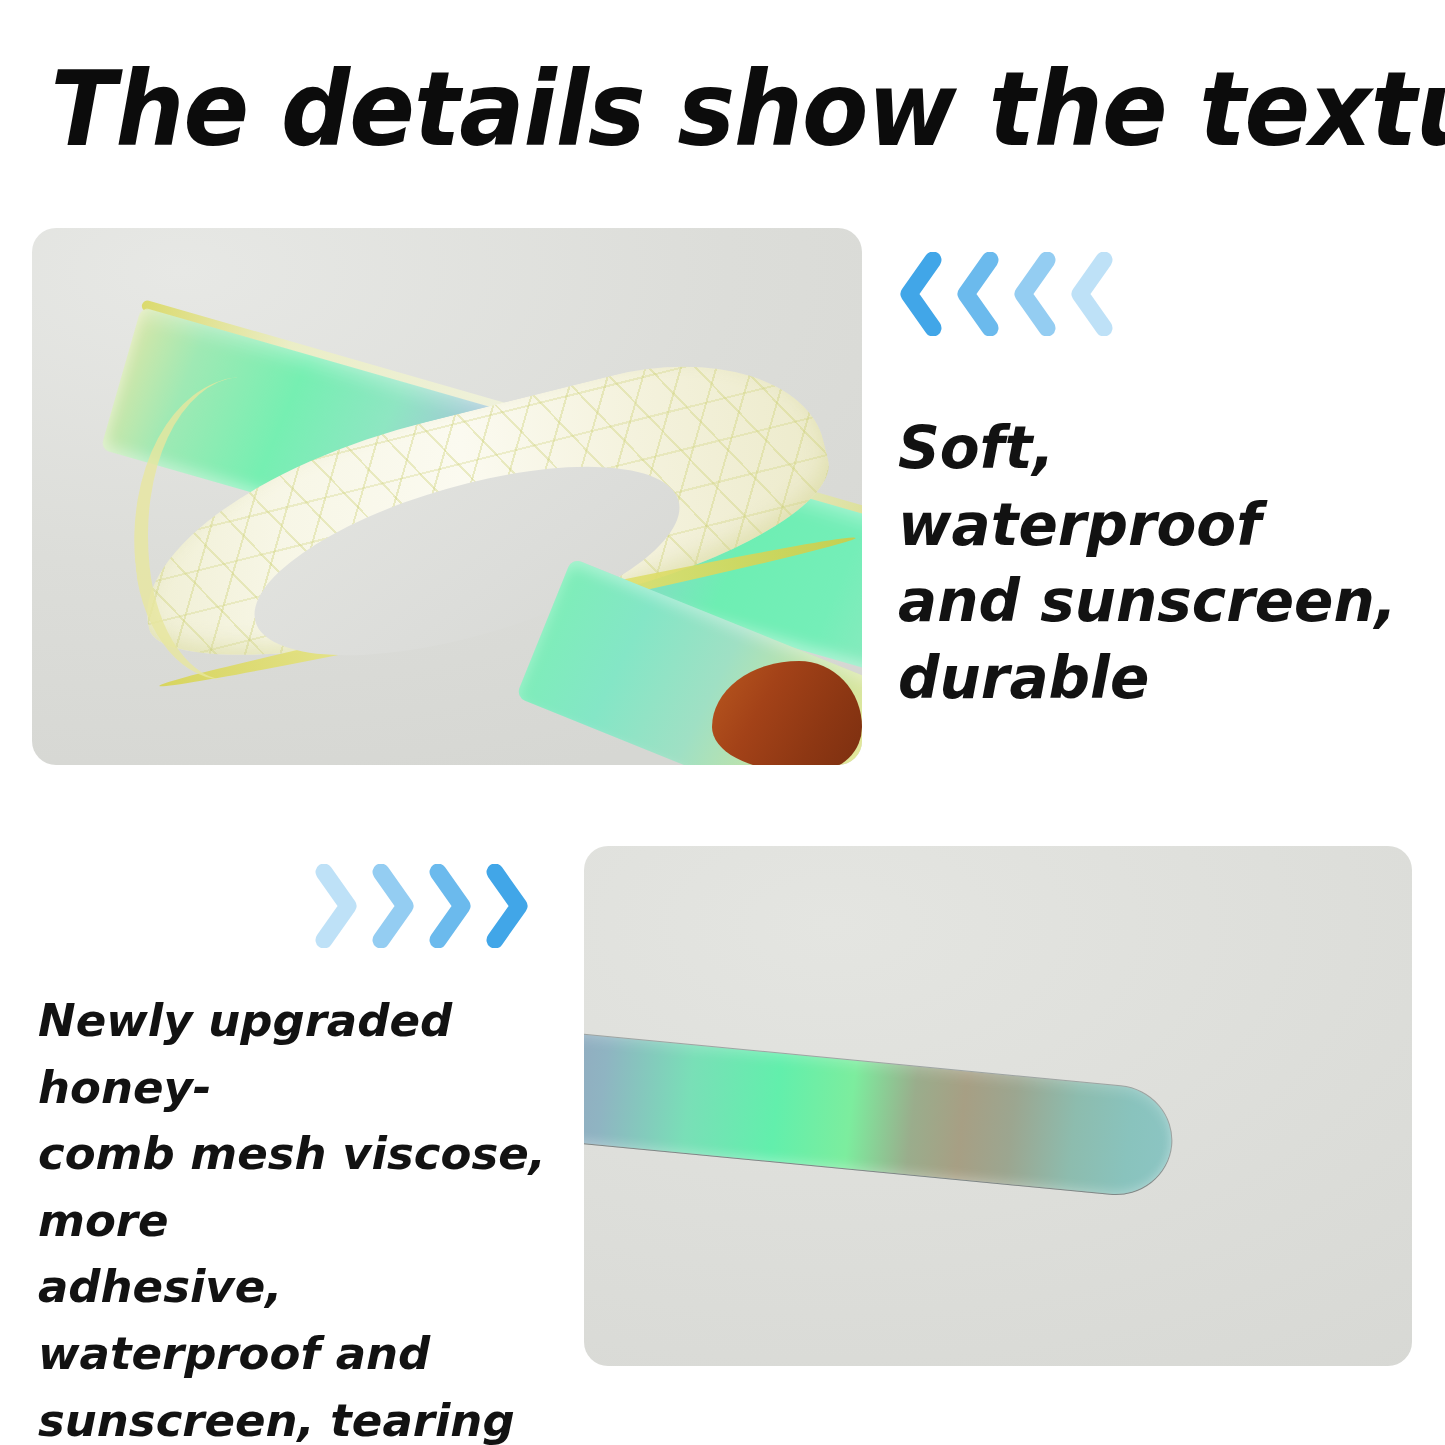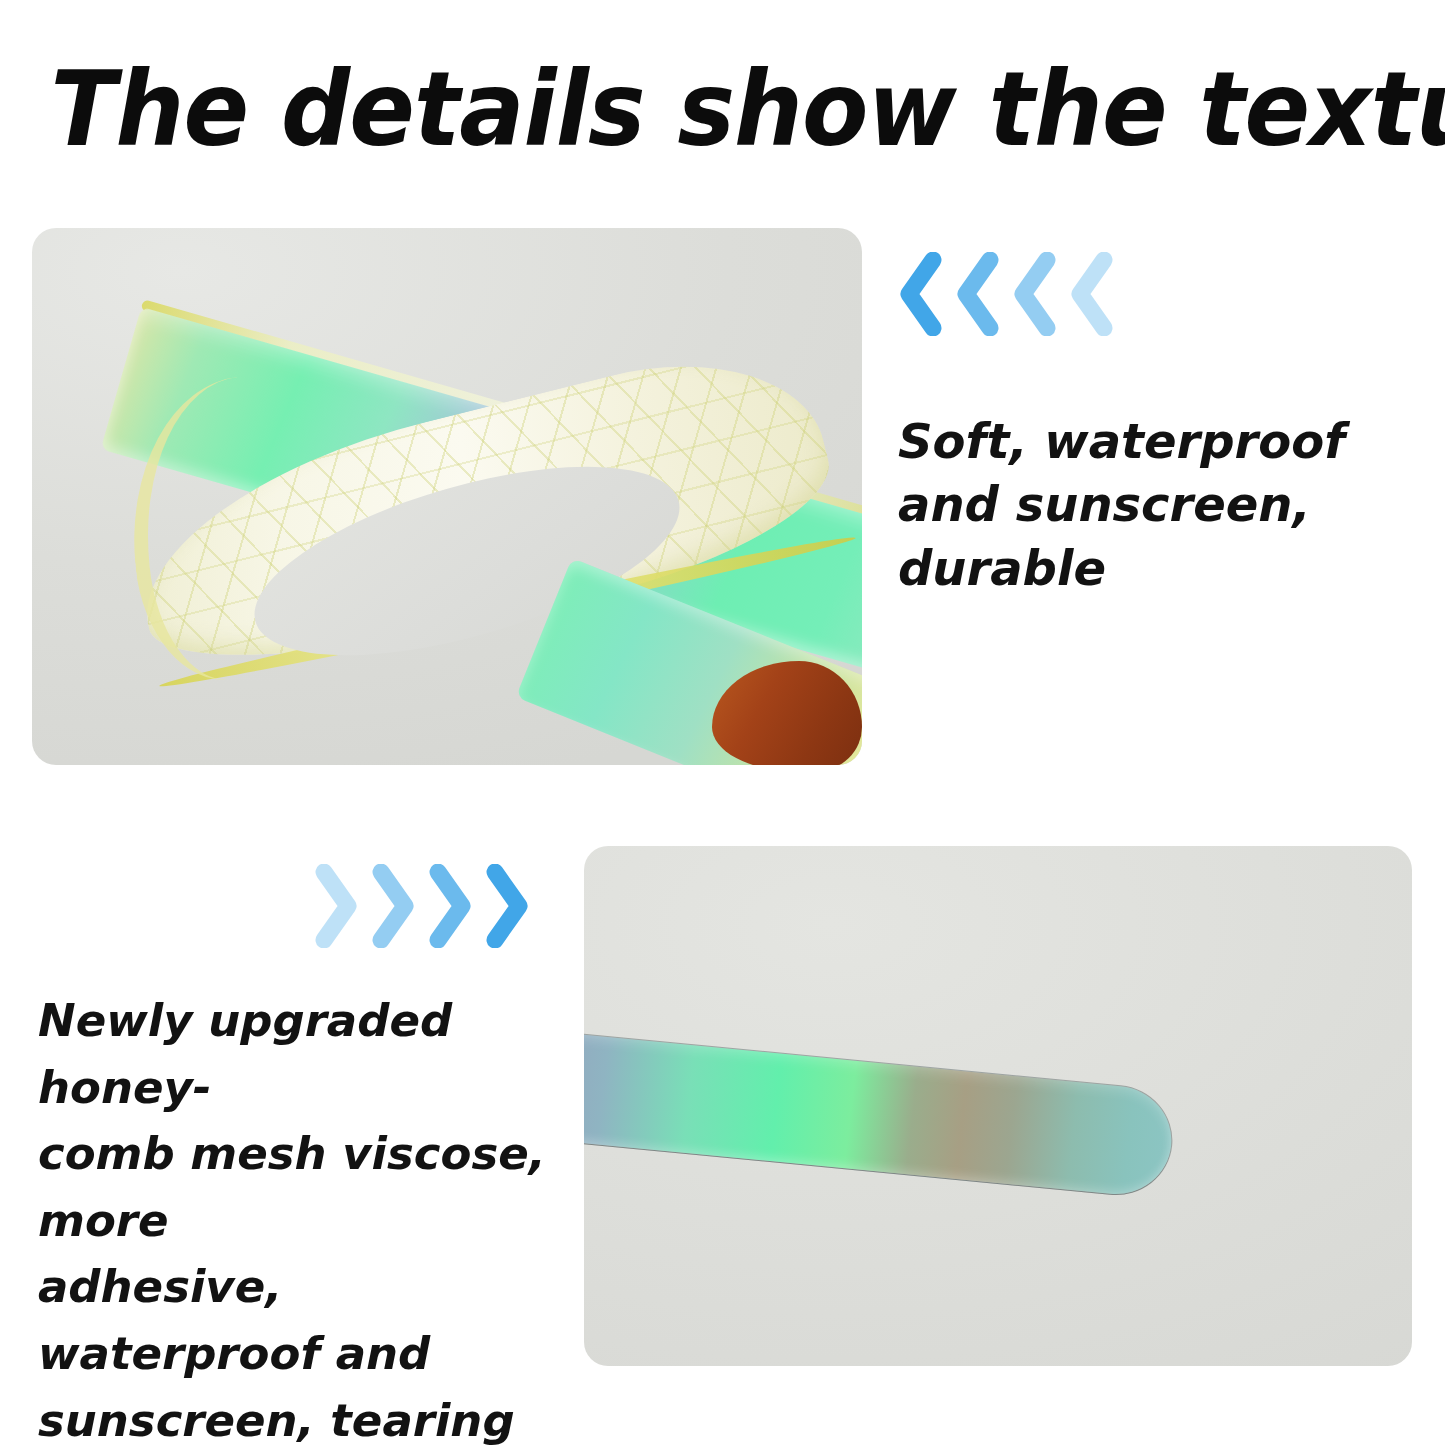--- a/index.html
+++ b/index.html
@@ -219,21 +219,21 @@
     font-family: "DejaVu Sans", sans-serif;
     font-style: italic;
     font-weight: 600;
     color: #121212;
     white-space: pre-line;
   }
   #text-right {
     left: 898px;
     top: 410px;
     width: 500px;
-    font-size: 48px;
+    font-size: 58px;
     line-height: 1.32;
   }
   #text-bottom-left {
     left: 38px;
     top: 988px;
     width: 530px;
     font-size: 45px;
     line-height: 1.48;
   }
 </style>

